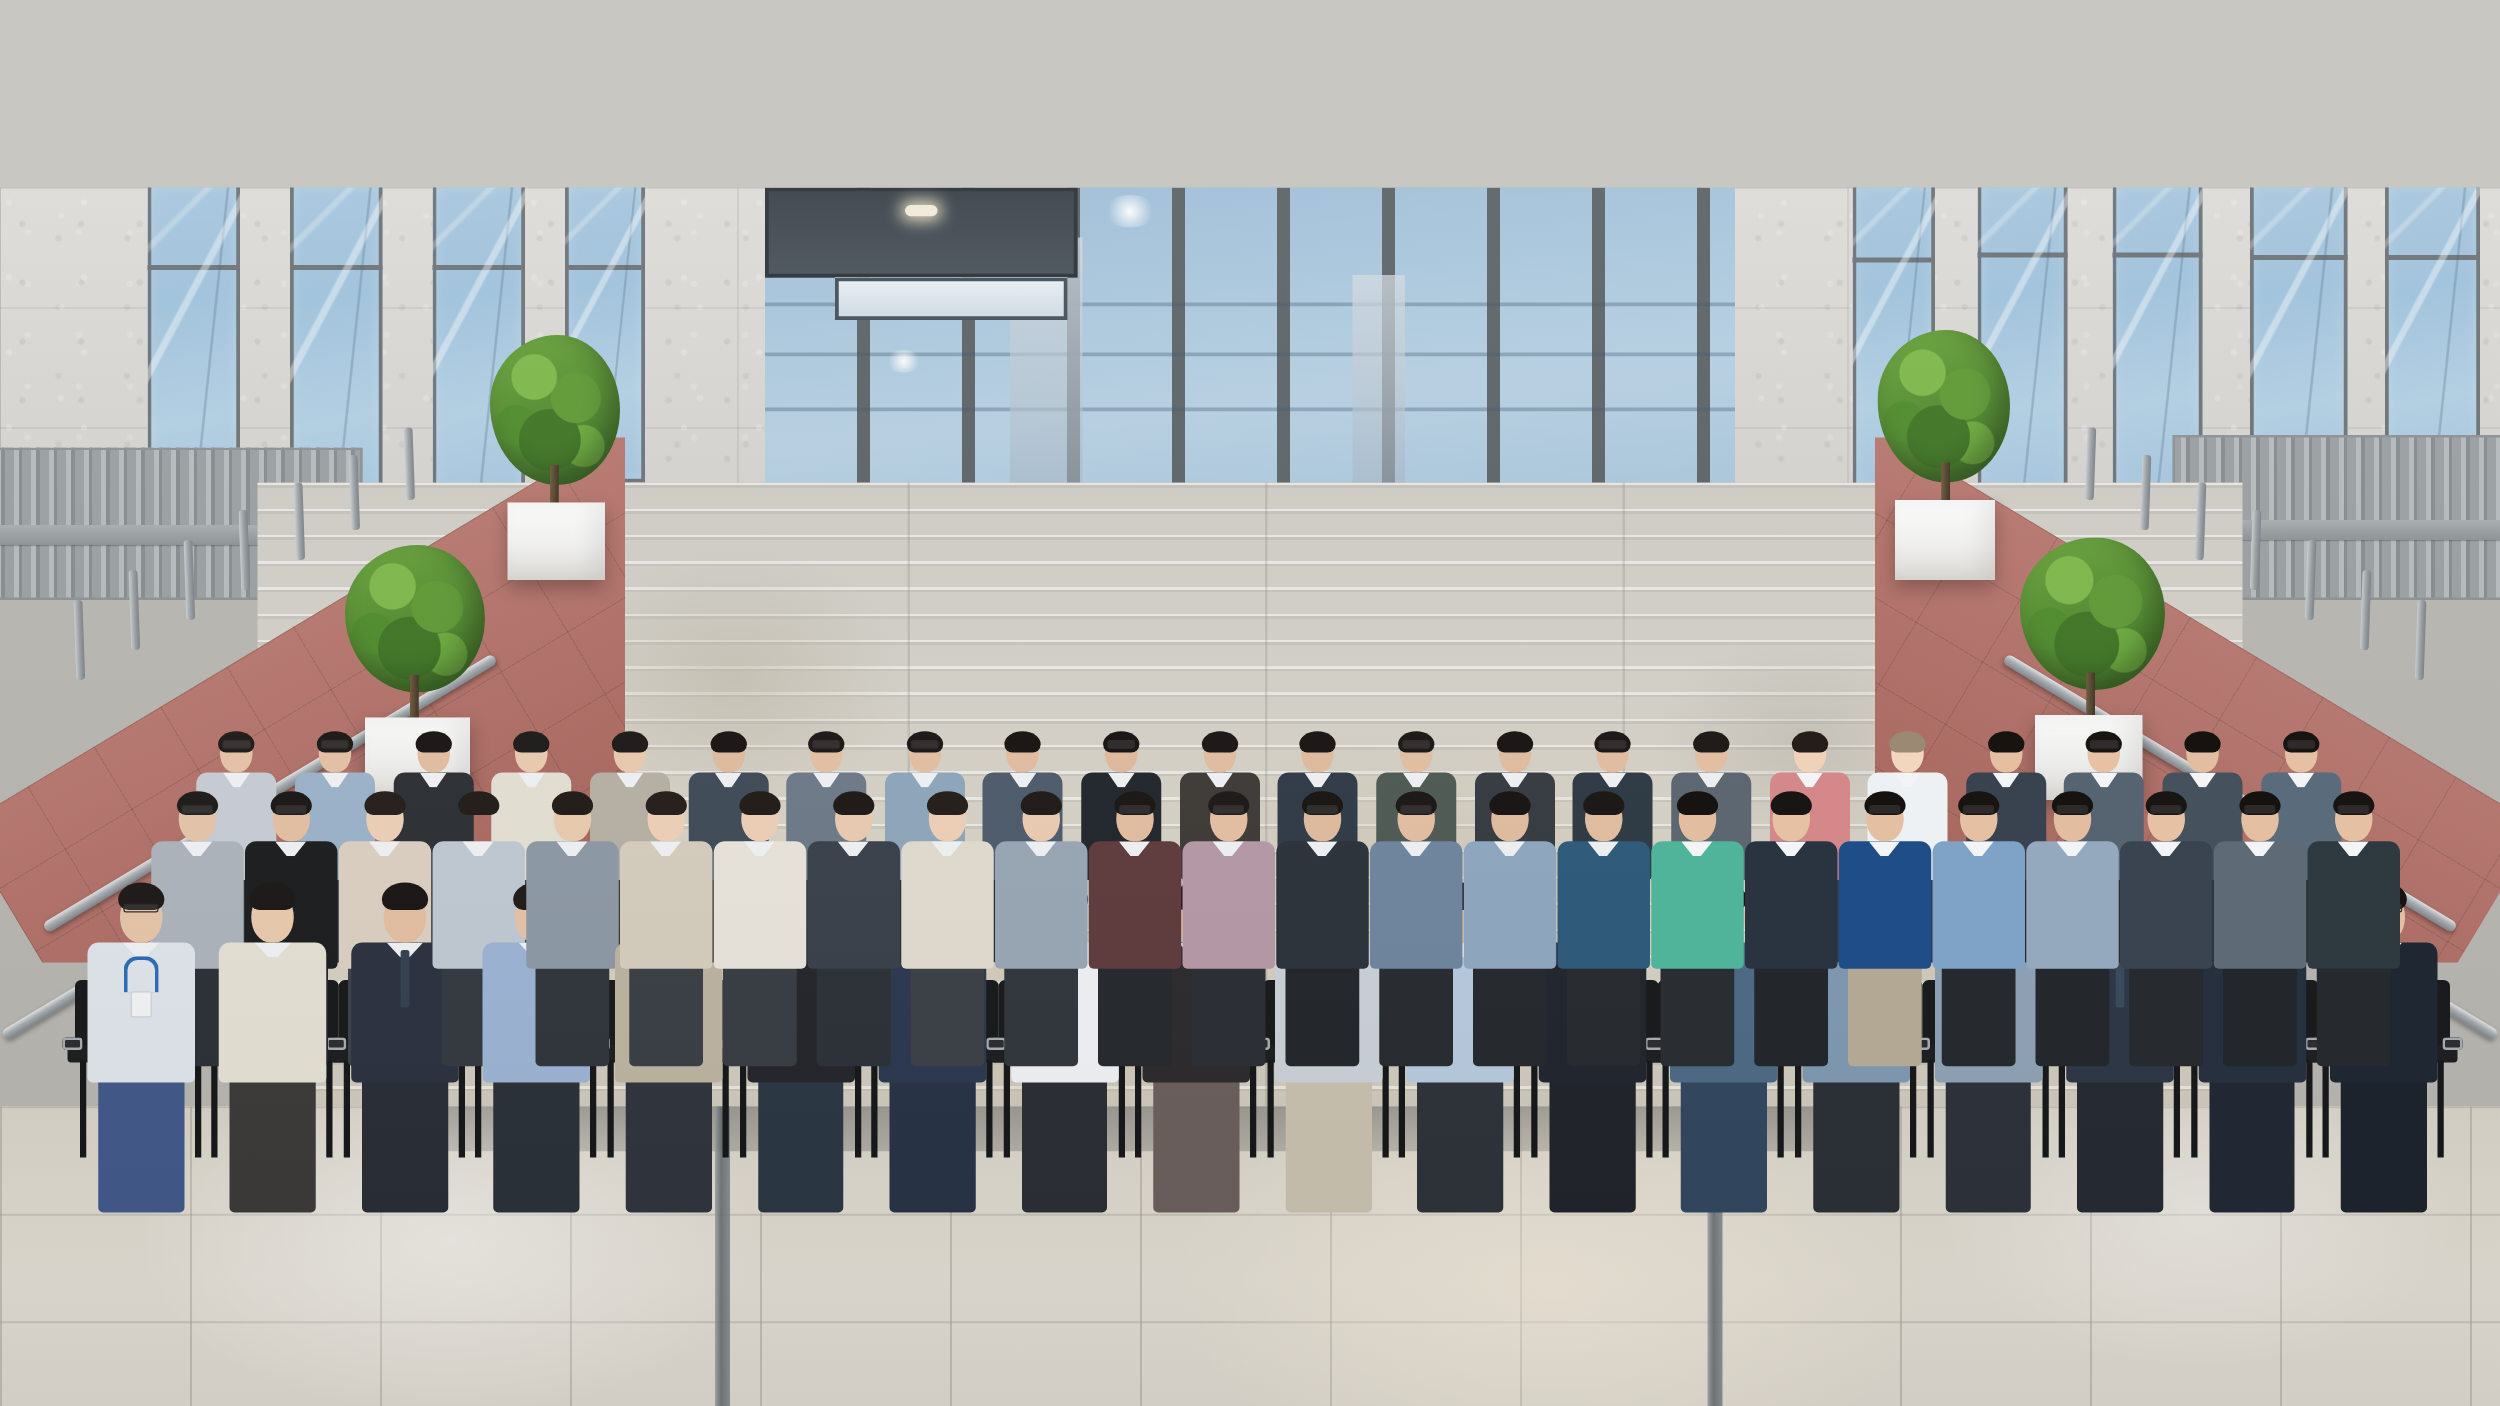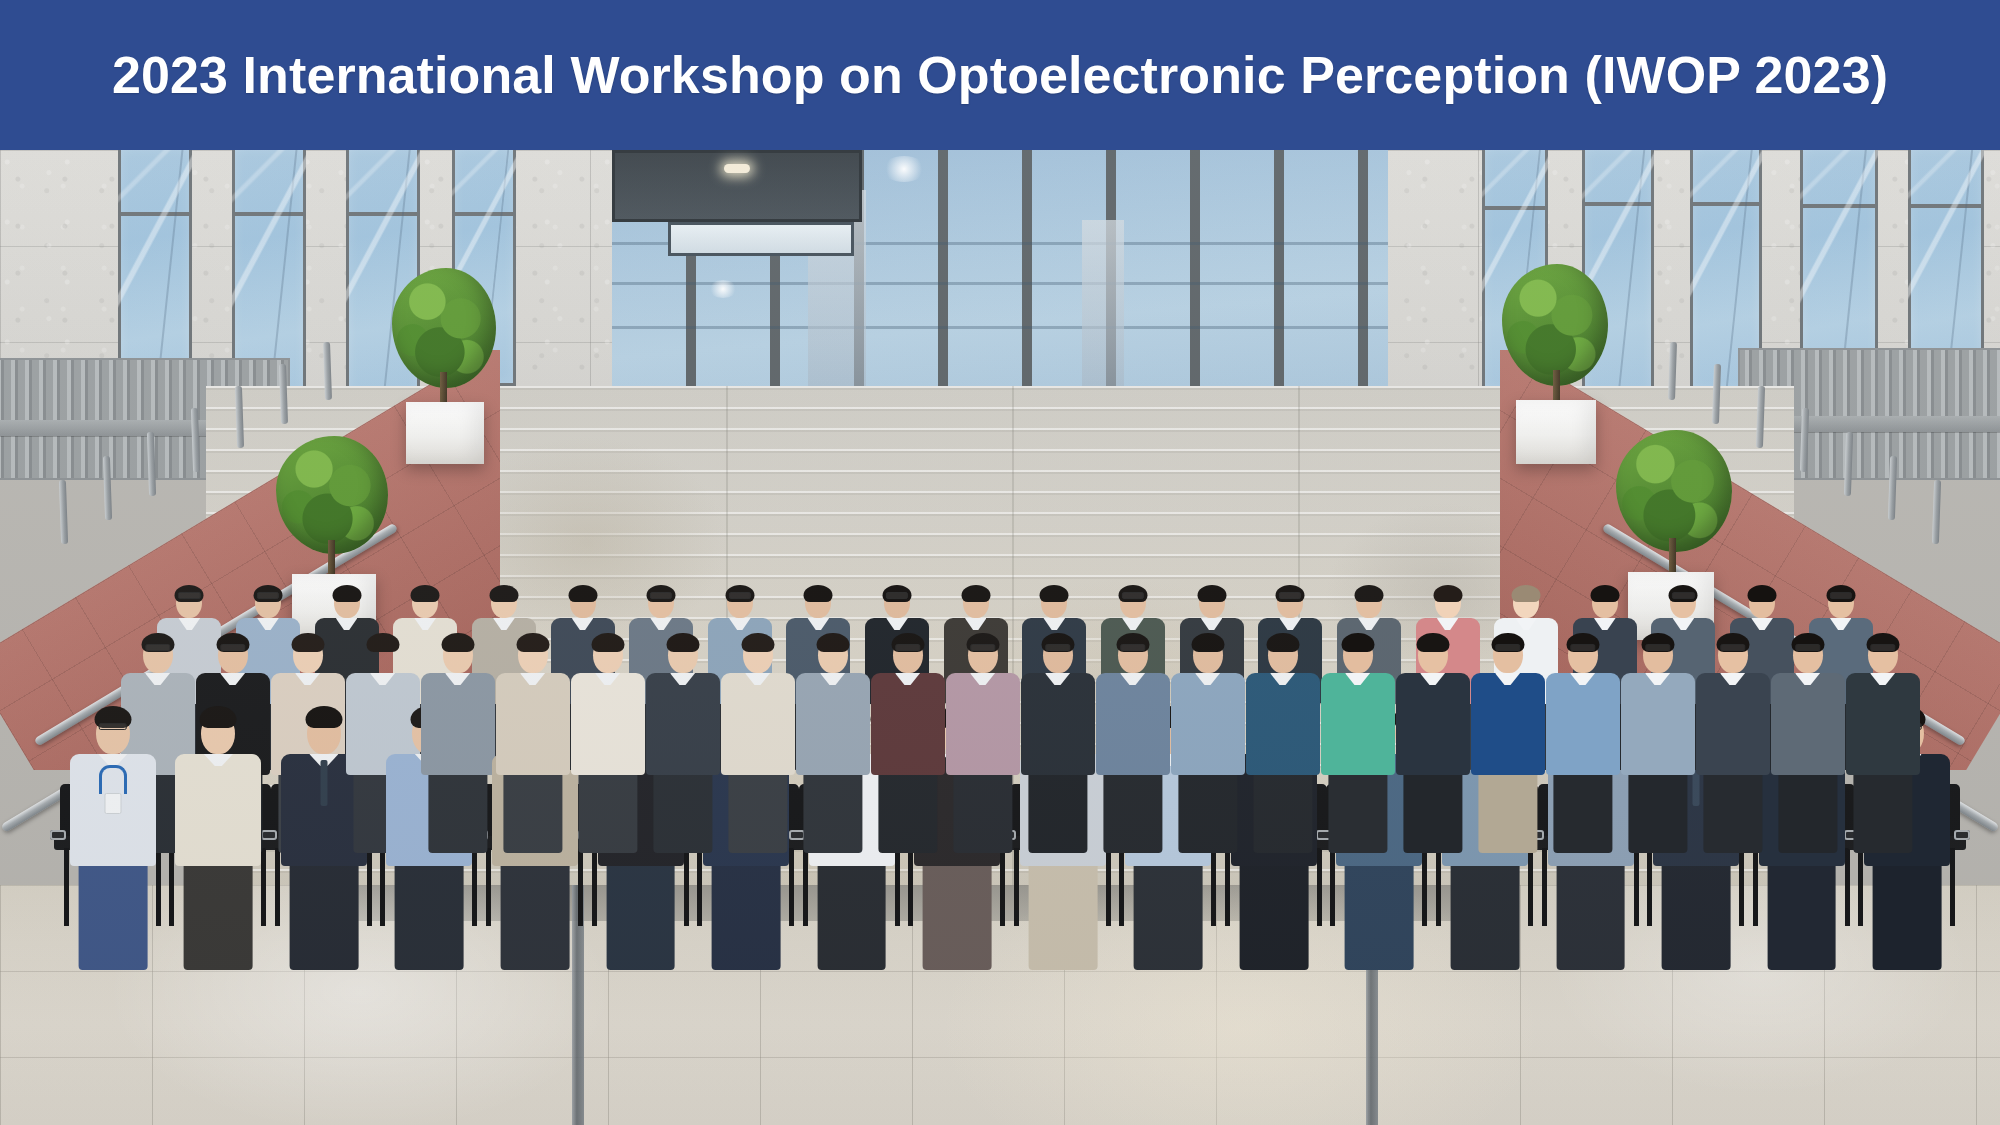--- a/index.html
+++ b/index.html
@@ -314,23 +314,20 @@
     position:absolute;inset:0;pointer-events:none;
     background:linear-gradient(180deg,rgba(255,255,255,.05),rgba(0,0,0,.05));
     z-index:55;
   }
 </style>
 </head>
 <body>
 
 <div id="page">
 
-  <div id="banner" style="--banner: #2f4c91;">
-    <div id="banner-title" style="color: rgb(255, 255, 255);">2023 International Workshop on Optoelectronic Perception (IWOP 2023)</div>
-  </div>
 
   <div id="photo">
 
     <div class="facade left">
       <div class="stone-grid"></div>
       <div class="stone-noise"></div>
 
       <div class="win" style="left:118px;top:-4px;width:74px;height:268px;">
         <div class="sash" style="top:66px;"></div>
       </div>

